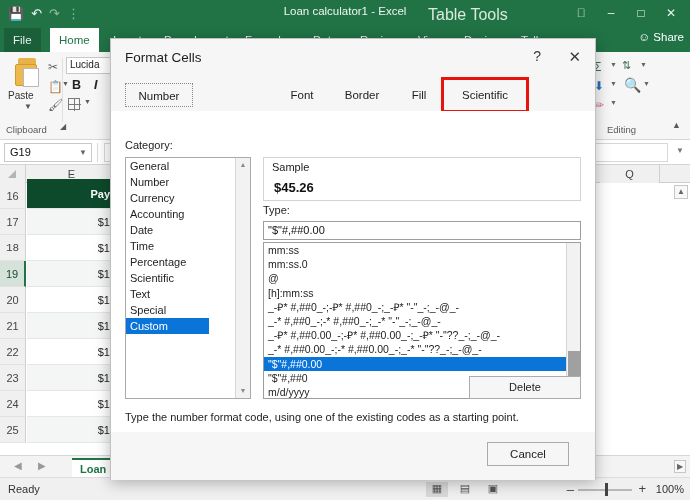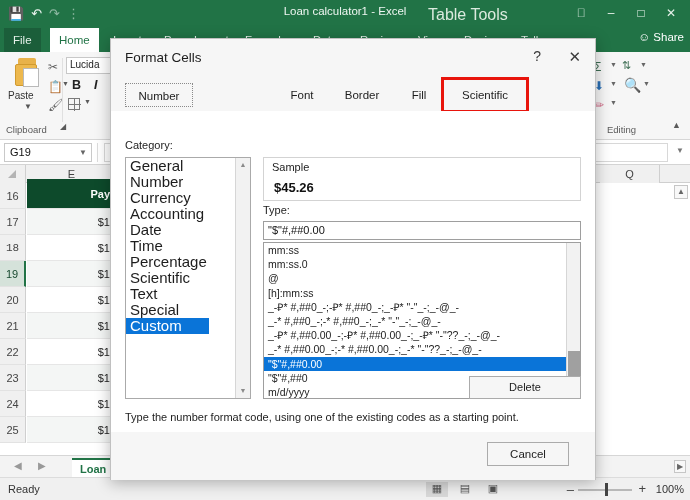--- a/index.html
+++ b/index.html
@@ -174,21 +174,21 @@
     background: #ffffff;
   }
 
   .lbl { position: absolute; font-size: 11px; color: #1d1d1d; }
 
   .catlist {
     position: absolute; left: 14px; top: 46px; width: 126px; height: 242px;
     background: #ffffff; border: 1px solid #aaaaaa; overflow: hidden;
   }
   .catitem {
-    height: 16px; line-height: 16px; font-size: 15px; color: #1d1d1d; padding-left: 4px;
+    height: 16px; line-height: 16px; font-size: 11px; color: #1d1d1d; padding-left: 4px;
     white-space: nowrap;
   }
   .catitem.sel { background: #0a74d8; color: #ffffff; }
   .vscroll {
     position: absolute; right: 0; top: 0; width: 15px; height: 100%;
     background: #f2f2f2; border-left: 1px solid #d6d6d6;
   }
   .vs-up, .vs-dn { position: absolute; left: 0; width: 14px; height: 14px; text-align: center; font-size: 7px; color: #8a8a8a; line-height: 14px; }
   .vs-up { top: 0; } .vs-dn { bottom: 0; }
   .vs-thumb { position: absolute; left: 1px; width: 12px; background: #a0a0a0; }

